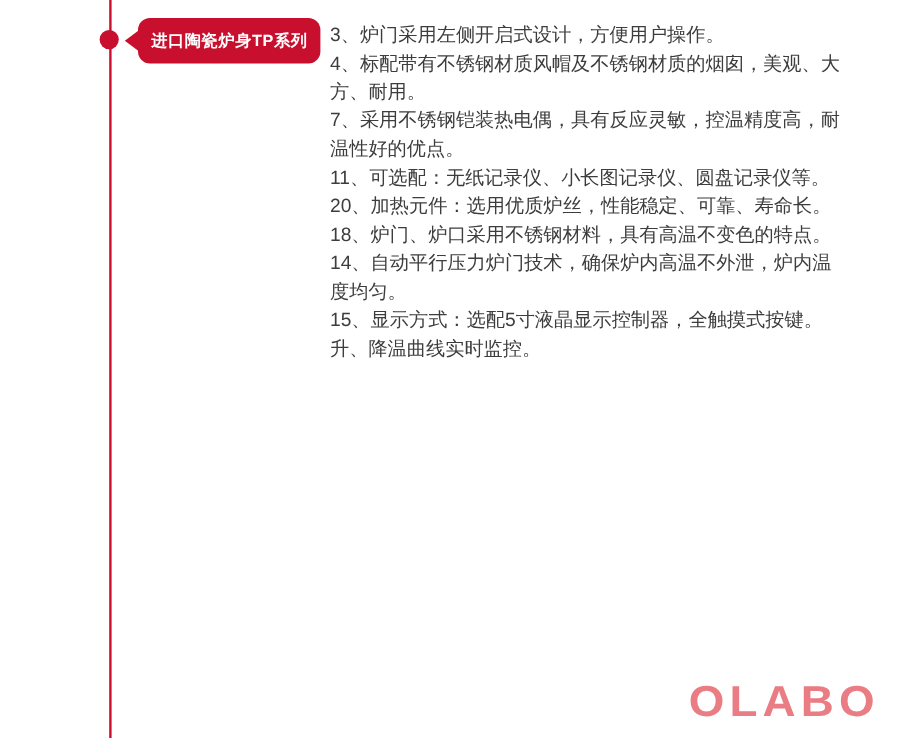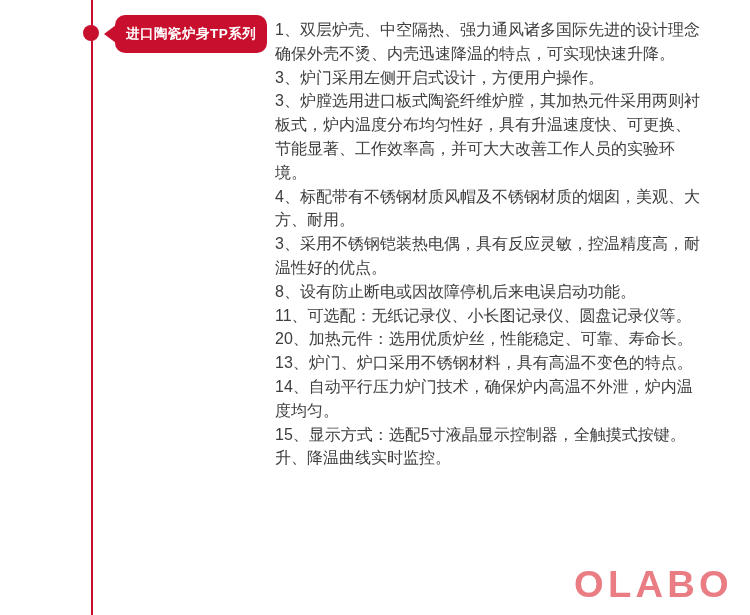--- a/index.html
+++ b/index.html
@@ -104,28 +104,25 @@
 
   <div class="vline"></div>
   <div class="dot"></div>
 
   <div class="tag">
     <span class="tag-arrow"></span>
     <span class="tag-label">进口陶瓷炉身TP系列</span>
   </div>
 
   <div class="features">
-    <p>1、双层炉壳、中空隔热、强力通风诸多国际先进的设计理念确保外壳不烫、内壳迅速降温的特点，可实现快速升降。</p>
     <p>3、炉门采用左侧开启式设计，方便用户操作。</p>
-    <p>3、炉膛选用进口板式陶瓷纤维炉膛，其加热元件采用两则衬板式，炉内温度分布均匀性好，具有升温速度快、可更换、节能显著、工作效率高，并可大大改善工作人员的实验环境。</p>
     <p>4、标配带有不锈钢材质风帽及不锈钢材质的烟囱，美观、大方、耐用。</p>
-    <p>3、采用不锈钢铠装热电偶，具有反应灵敏，控温精度高，耐温性好的优点。</p>
-    <p>8、设有防止断电或因故障停机后来电误启动功能。</p>
+    <p>7、采用不锈钢铠装热电偶，具有反应灵敏，控温精度高，耐温性好的优点。</p>
     <p>11、可选配：无纸记录仪、小长图记录仪、圆盘记录仪等。</p>
     <p>20、加热元件：选用优质炉丝，性能稳定、可靠、寿命长。</p>
-    <p>13、炉门、炉口采用不锈钢材料，具有高温不变色的特点。</p>
+    <p>18、炉门、炉口采用不锈钢材料，具有高温不变色的特点。</p>
     <p>14、自动平行压力炉门技术，确保炉内高温不外泄，炉内温度均匀。</p>
     <p>15、显示方式：选配5寸液晶显示控制器，全触摸式按键。升、降温曲线实时监控。</p>
   </div>
 
   <div class="watermark">OLABO</div>
 
 </div>
 
 </body></html>

